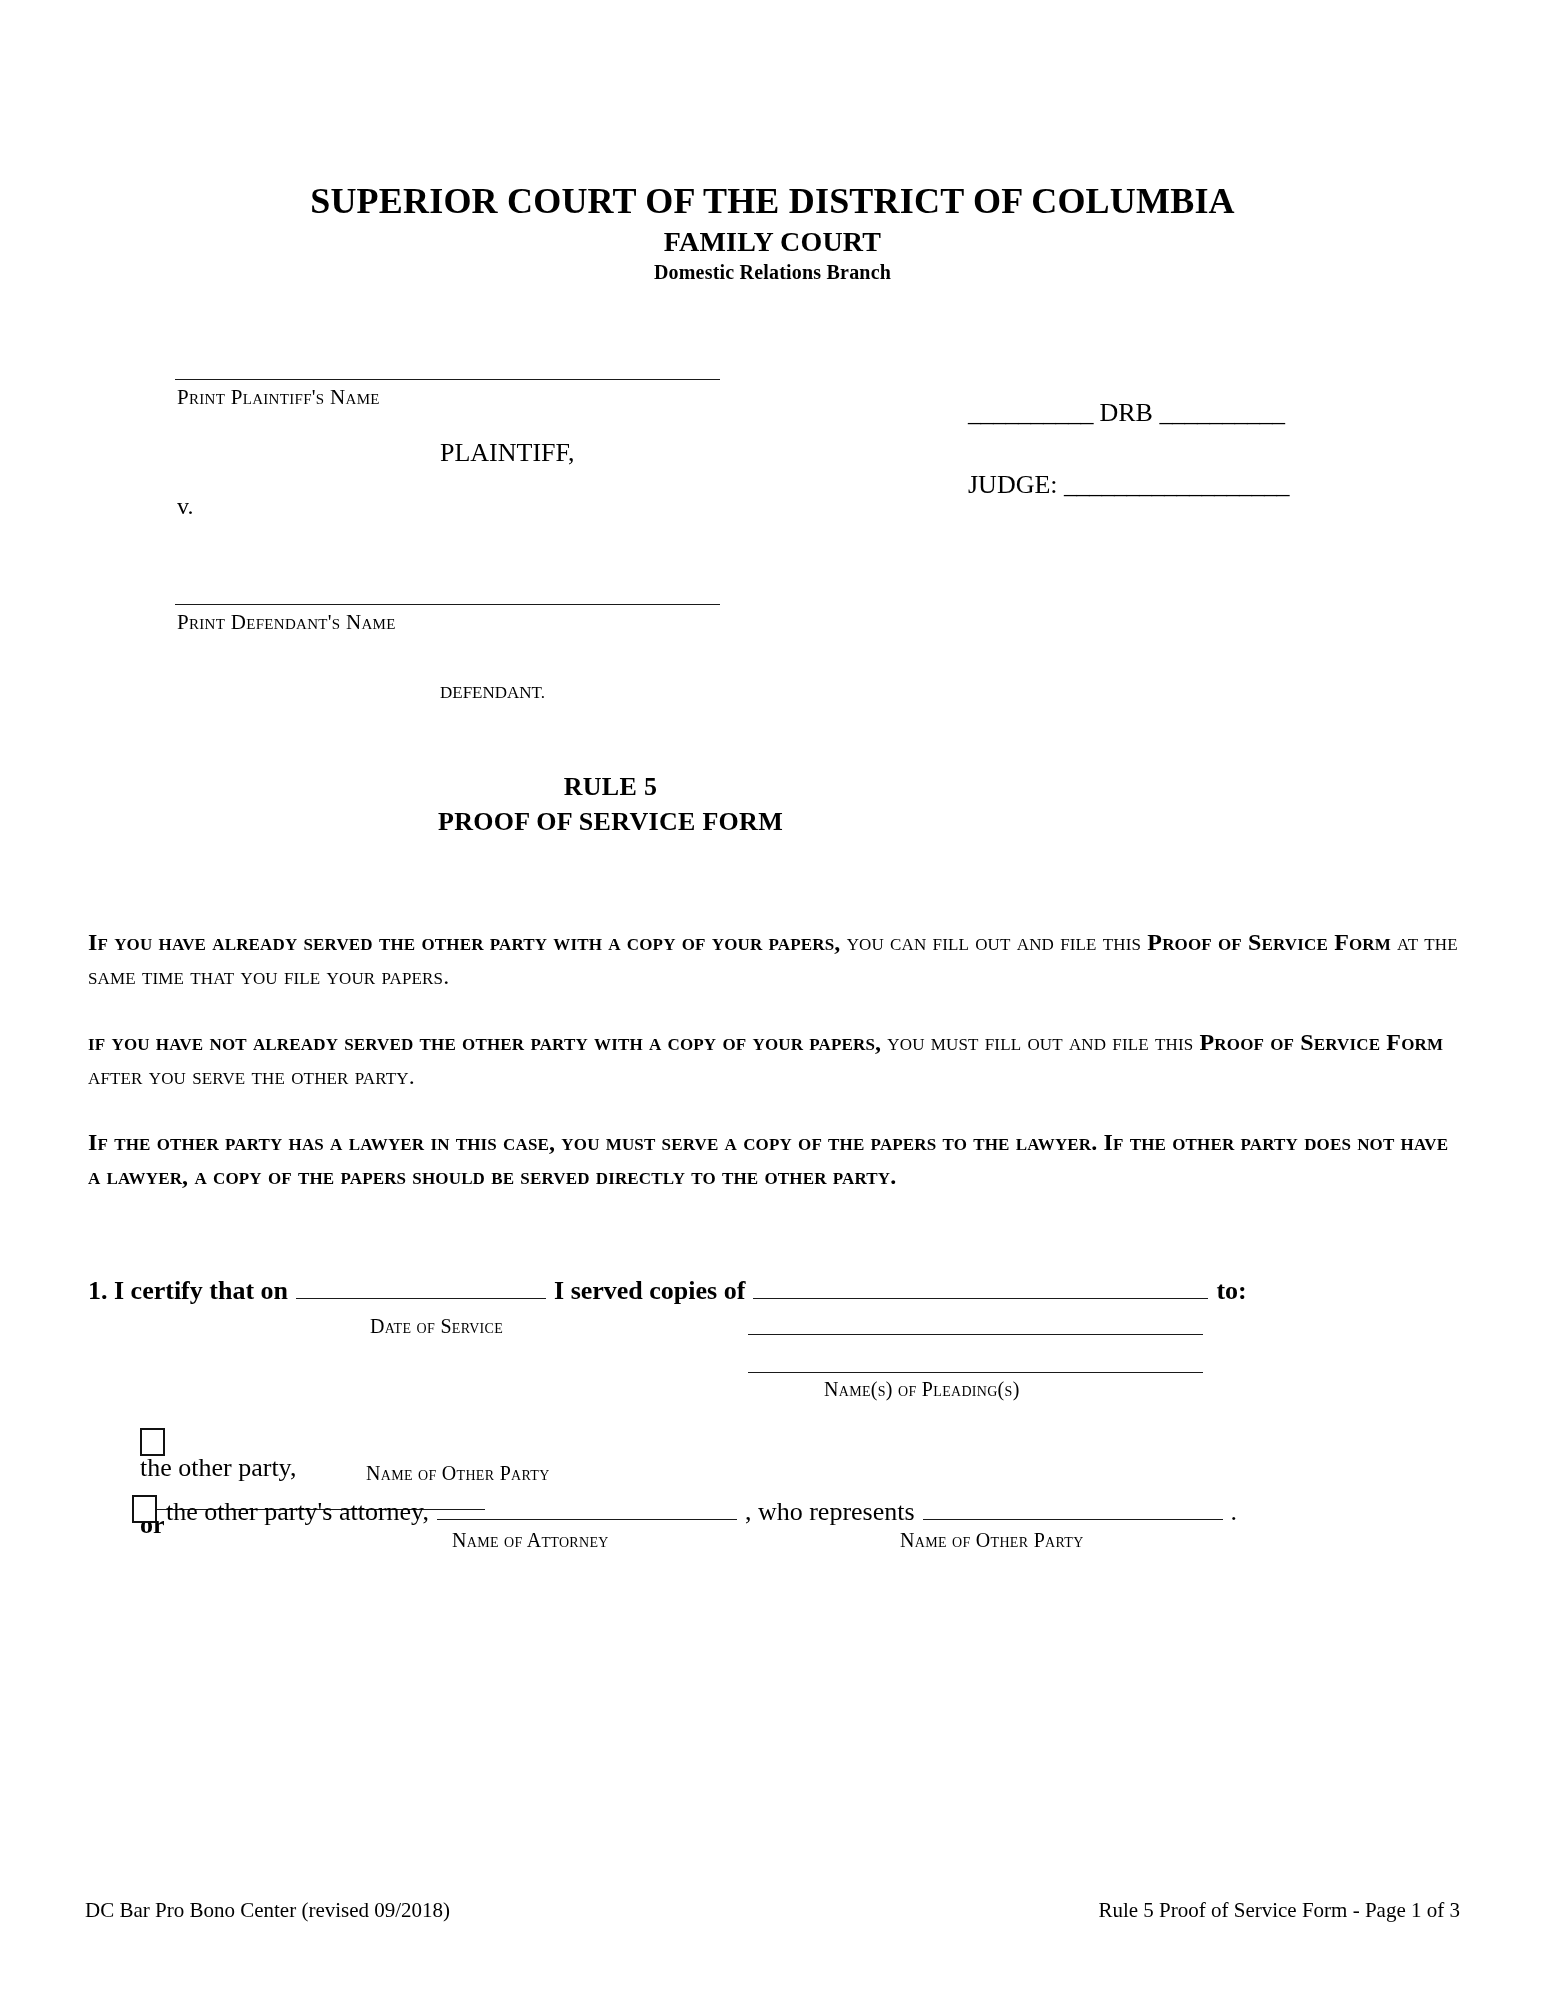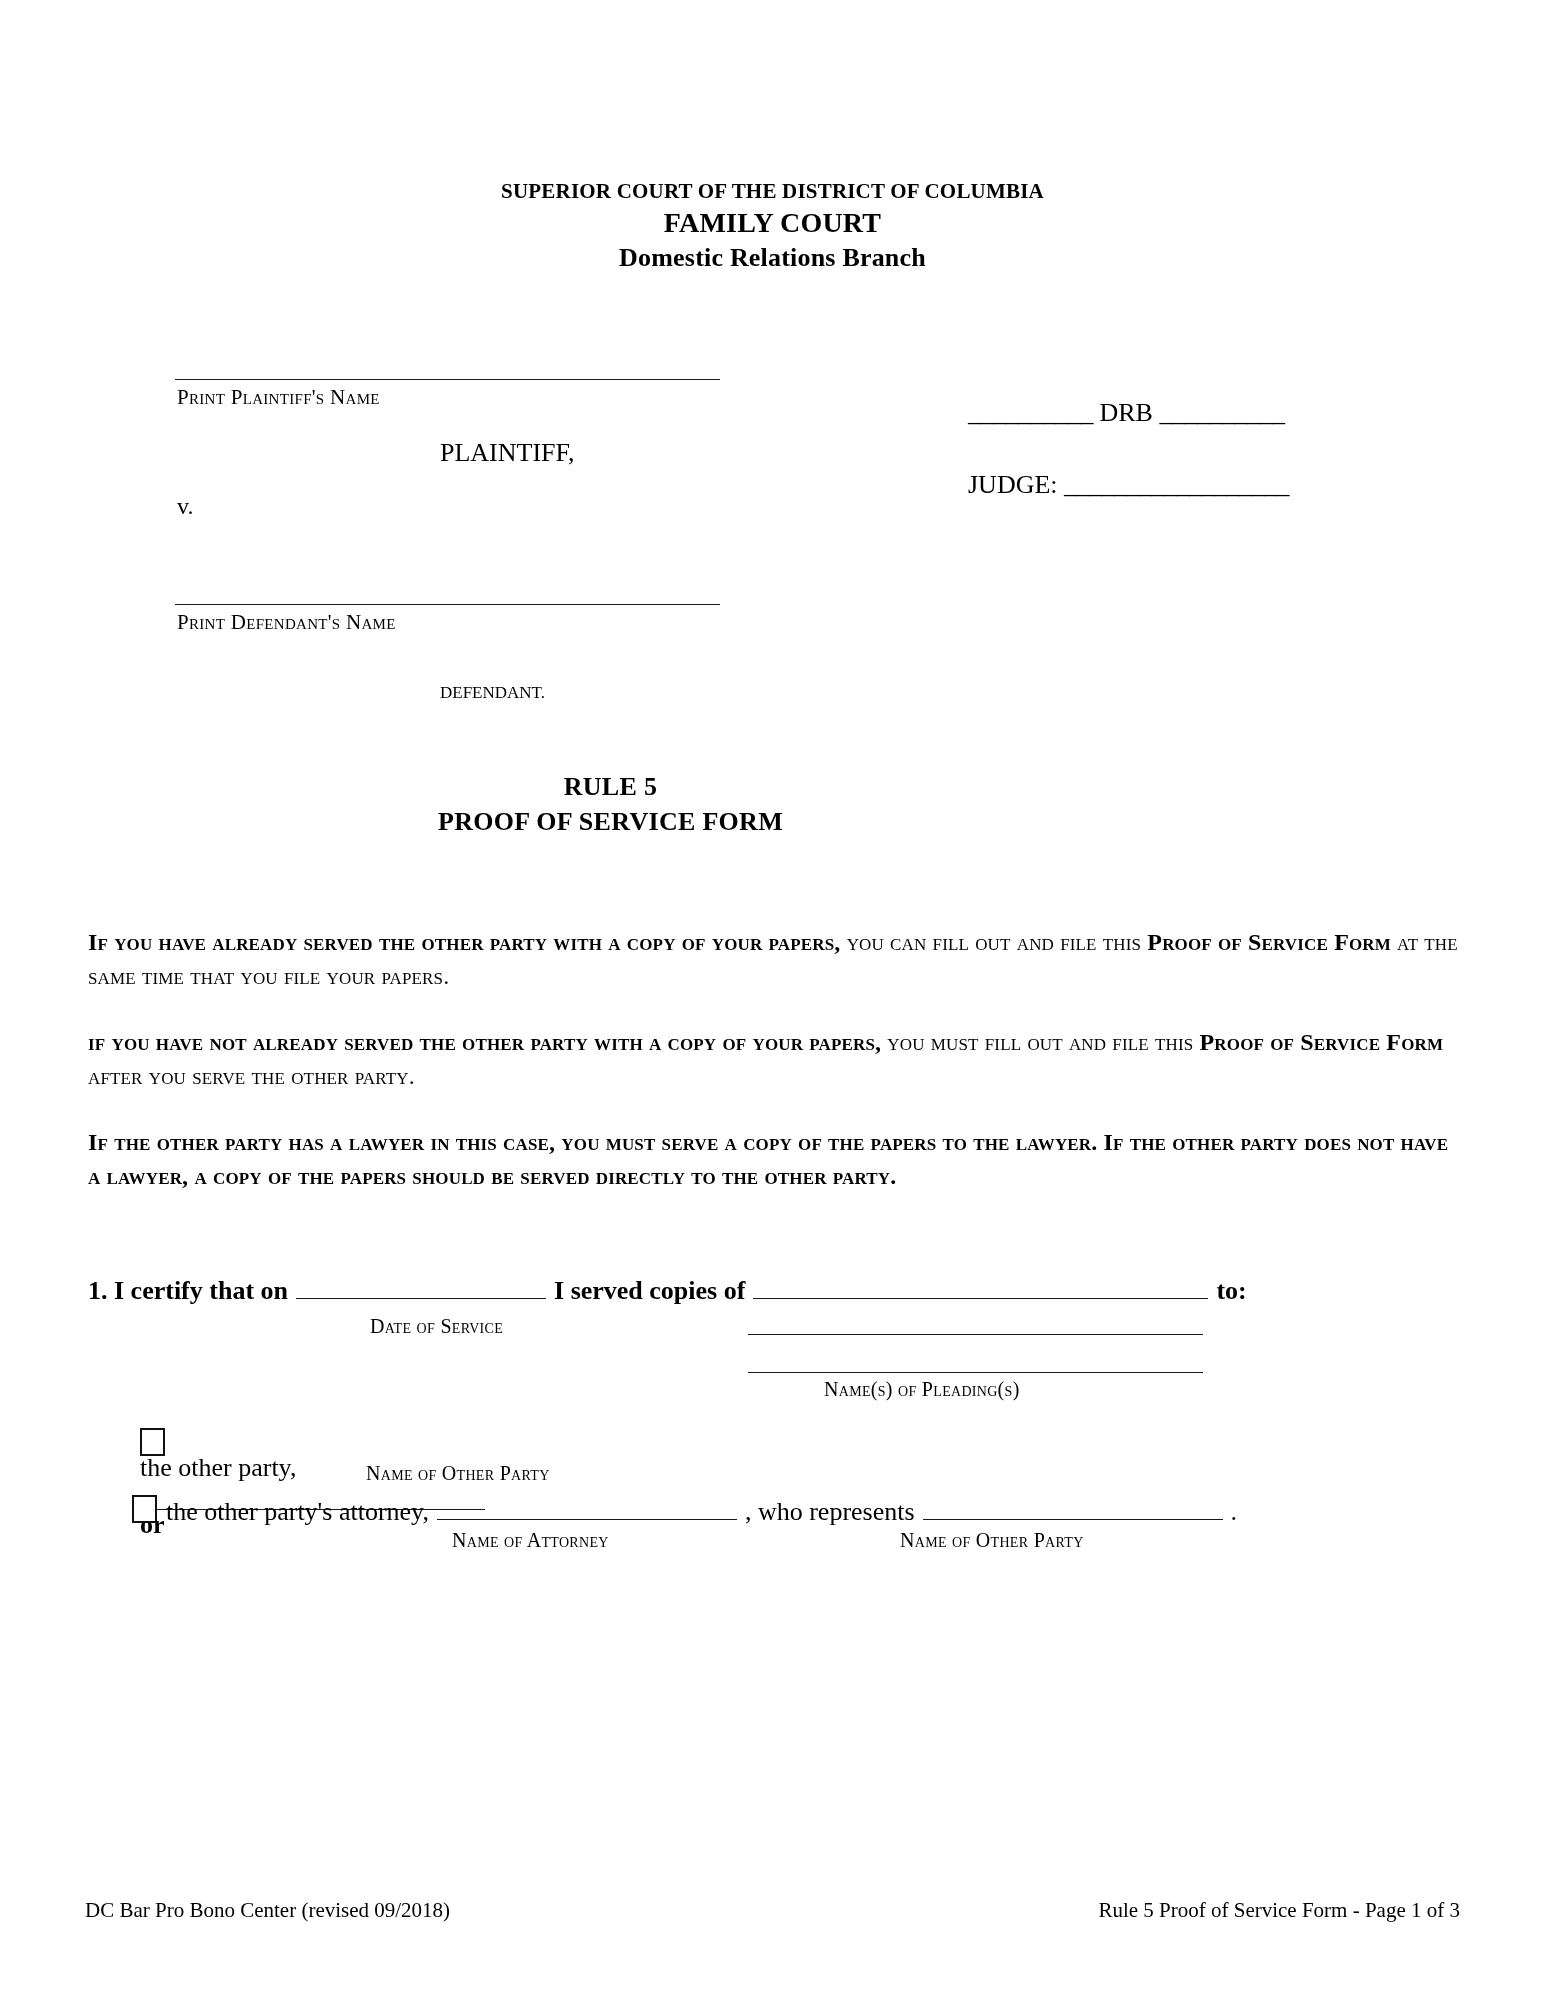--- a/index.html
+++ b/index.html
@@ -28,23 +28,23 @@
     left: 0;
     width: 1545px;
     text-align: center;
     line-height: 1.28;
   }
   .court-header .line {
     font-weight: bold;
     font-size: 27.5px;
     letter-spacing: 0.2px;
   }
-  .court-header .line1 { font-size: 21px; }
+  .court-header .line1 { font-size: 36px; }
   .court-header .line2 { font-size: 28px; }
-  .court-header .line3 { font-size: 26px; }
+  .court-header .line3 { font-size: 20px; }
 
   
   .caption { position: absolute; top: 360px; left: 0; width: 1545px; }
 
   .rule-line {
     border-bottom: 1.6px solid #1a1a1a;
     height: 0;
   }
 
   .pl-rule {

